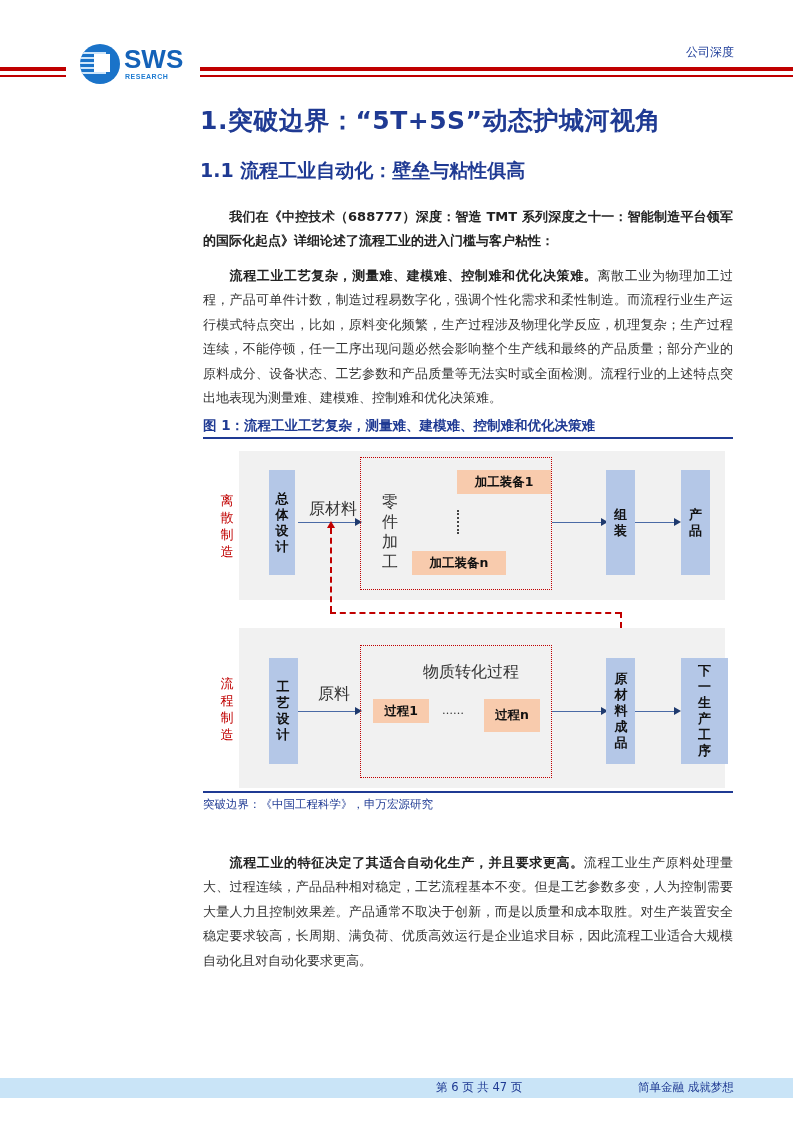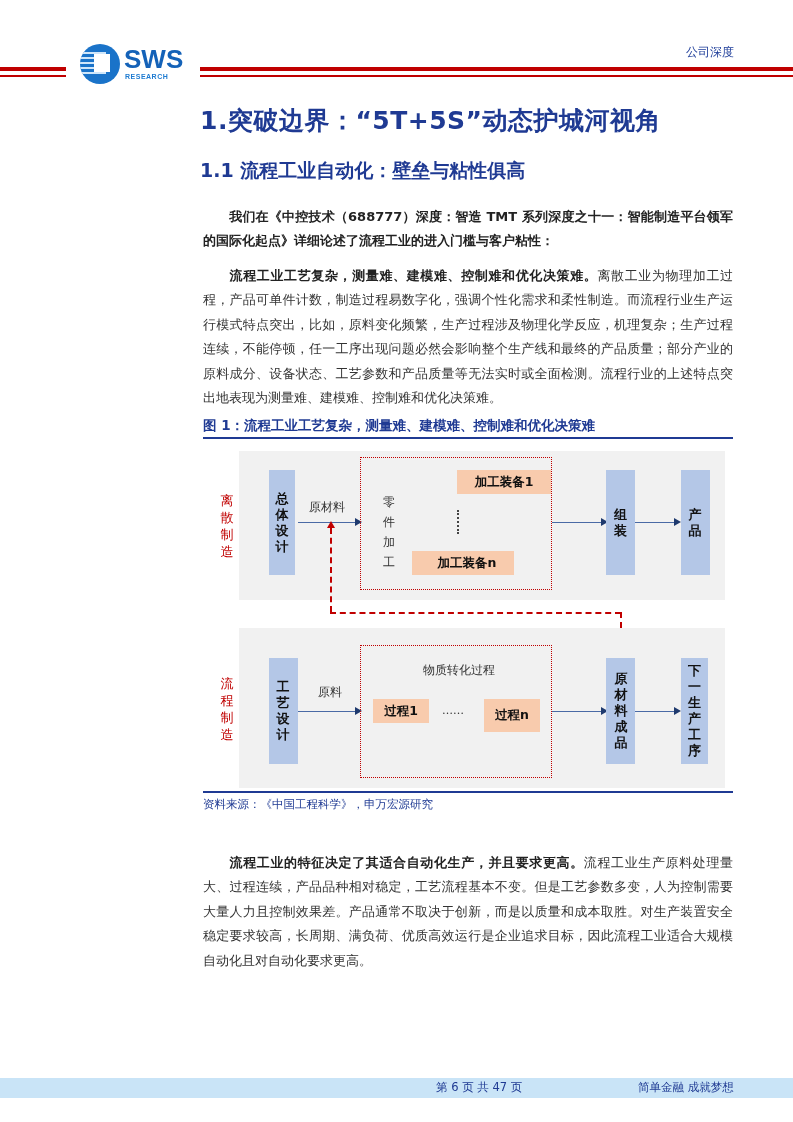--- a/index.html
+++ b/index.html
@@ -31,21 +31,21 @@
   .fig-title { left:203px; top:417px; font-size:13.5px; font-weight:bold; color:#1f3a93; white-space:nowrap; }
   .fig-rule-top { left:203px; top:437px; width:530px; height:1.5px; background:#1f3a93; }
   .fig-rule-bot { left:203px; top:791px; width:530px; height:1.5px; background:#1f3a93; }
   .fig-source { left:203px; top:797px; font-size:11.5px; color:#1f3a93; white-space:nowrap; }
 
   .panel { left:239px; width:486px; background:#f1f1f1; }
   .side-label { width:14px; font-size:13px; color:#c00000; line-height:17px; text-align:center; font-family:"DejaVu Serif","Liberation Serif",serif; }
   .blue-box { background:#b4c7e7; display:flex; flex-direction:column; align-items:center; justify-content:center; font-weight:bold; font-size:13px; line-height:16px; color:#111; }
   .orange-box { background:#f8cbad; display:flex; align-items:center; justify-content:center; font-weight:bold; font-size:12.5px; color:#111; white-space:nowrap; }
   .dot-frame { border:1.5px dotted #c00000; box-sizing:border-box; }
-  .plain-text { font-family:"DejaVu Serif","Liberation Serif",serif; font-size:12px; color:#333; white-space:nowrap; }
+  .plain-text { font-family:"DejaVu Serif","Liberation Serif",serif; font-size:16px; color:#333; white-space:nowrap; }
   .arrow-line { height:1px; background:#4a6aa5; }
   .arrow-head { width:0; height:0; border-top:4px solid transparent; border-bottom:4px solid transparent; border-left:7px solid #1f3a6e; }
   .dash-v { border-left:2px dashed #c00000; width:0; }
   .dash-h { border-top:2px dashed #c00000; height:0; }
   .red-tri { width:0; height:0; border-left:4px solid transparent; border-right:4px solid transparent; border-bottom:7px solid #c00000; }
   .vdots { width:2px; border-left:2px dotted #444; }
 
   
   .footer { left:0; top:1078px; width:793px; height:20px; background:#c9e4f7; }
   .footer-page { left:436px; top:1080px; font-size:11.5px; color:#1f3a93; white-space:nowrap; }
@@ -94,31 +94,31 @@
 </div>
 <div class="abs plain-text" style="left:309px; top:499px;">原材料</div>
 <div class="abs arrow-line" style="left:298px; top:522px; width:58px;"></div>
 <div class="abs arrow-head" style="left:355px; top:518px;"></div>
 <div class="abs red-tri" style="left:327px; top:521px;"></div>
 
 <div class="abs dot-frame" style="left:360px; top:457px; width:192px; height:133px;"></div>
 <div class="abs plain-text" style="left:382px; top:492px; width:14px; white-space:normal; line-height:20px; text-align:center;">零件加工</div>
 <div class="abs orange-box" style="left:412px; top:470px; width:94px; height:24px;margin-left:45px;">加工装备1</div>
 <div class="abs vdots" style="left:457px; top:510px; height:24px;"></div>
-<div class="abs orange-box" style="left:412px; top:551px; width:94px; height:24px;padding-left:8px;">加工装备n</div>
+<div class="abs orange-box" style="left:412px; top:551px; width:94px; height:24px;">加工装备n</div>
 
 <div class="abs arrow-line" style="left:552px; top:522px; width:55px;"></div>
 <div class="abs arrow-head" style="left:601px; top:518px;"></div>
 <div class="abs blue-box" style="left:606px; top:470px; width:29px; height:105px;">
   <span style="width:14px; word-break:break-all; text-align:center;">组装</span>
 </div>
 <div class="abs arrow-line" style="left:635px; top:522px; width:44px;"></div>
 <div class="abs arrow-head" style="left:674px; top:518px;"></div>
 <div class="abs blue-box" style="left:681px; top:470px; width:29px; height:105px;">
-  <span style="width:14px; word-break:break-all; text-align:left;">产品</span>
+  <span style="width:14px; word-break:break-all; text-align:center;">产品</span>
 </div>
 
 <div class="abs dash-v" style="left:330px; top:528px; height:84px;"></div>
 <div class="abs dash-h" style="left:330px; top:612px; width:291px;"></div>
 <div class="abs dash-v" style="left:620px; top:612px; height:46px;"></div>
 
 <div class="abs panel" style="top:628px; height:160px;"></div>
 <div class="abs side-label" style="left:220px; top:675px;">流程制造</div>
 <div class="abs blue-box" style="left:269px; top:658px; width:29px; height:106px;">
   <span style="width:14px; word-break:break-all; text-align:left;">工艺设计</span>
@@ -133,26 +133,26 @@
 <div class="abs plain-text" style="left:442px; top:704px; font-size:11px;">……</div>
 <div class="abs orange-box" style="left:484px; top:699px; width:56px; height:33px;">过程n</div>
 
 <div class="abs arrow-line" style="left:552px; top:711px; width:55px;"></div>
 <div class="abs arrow-head" style="left:601px; top:707px;"></div>
 <div class="abs blue-box" style="left:606px; top:658px; width:29px; height:106px;">
   <span style="width:14px; word-break:break-all; text-align:right;">原材料成品</span>
 </div>
 <div class="abs arrow-line" style="left:635px; top:711px; width:44px;"></div>
 <div class="abs arrow-head" style="left:674px; top:707px;"></div>
-<div class="abs blue-box" style="left:681px; top:658px; width:27px; height:106px;">
+<div class="abs blue-box" style="left:681px; top:658px; width:47px; height:106px;">
   <span style="width:14px; word-break:break-all; text-align:center;">下一生产工序</span>
 </div>
 
 <div class="abs fig-rule-bot"></div>
-<div class="abs fig-source">资料来源：《中国工程科学》，申万宏源研究</div>
+<div class="abs fig-source">突破边界：《中国工程科学》，申万宏源研究</div>
 
 <div class="abs para" style="top:851px;">
   <span class="indent"></span><b>流程工业的特征决定了其适合自动化生产，并且要求更高。</b><span>流程工业生产原料处理量大、过程连续，产品品种相对稳定，工艺流程基本不变。但是工艺参数多变，人为控制需要大量人力且控制效果差。产品通常不取决于创新，而是以质量和成本取胜。对生产装置安全稳定要求较高，长周期、满负荷、优质高效运行是企业追求目标，因此流程工业适合大规模自动化且对自动化要求更高。</span>
 </div>
 
 <div class="abs footer"></div>
 <div class="abs footer-page">第 6 页 共 47 页</div>
 <div class="abs footer-slogan">简单金融 成就梦想</div>
 
 </body></html>

